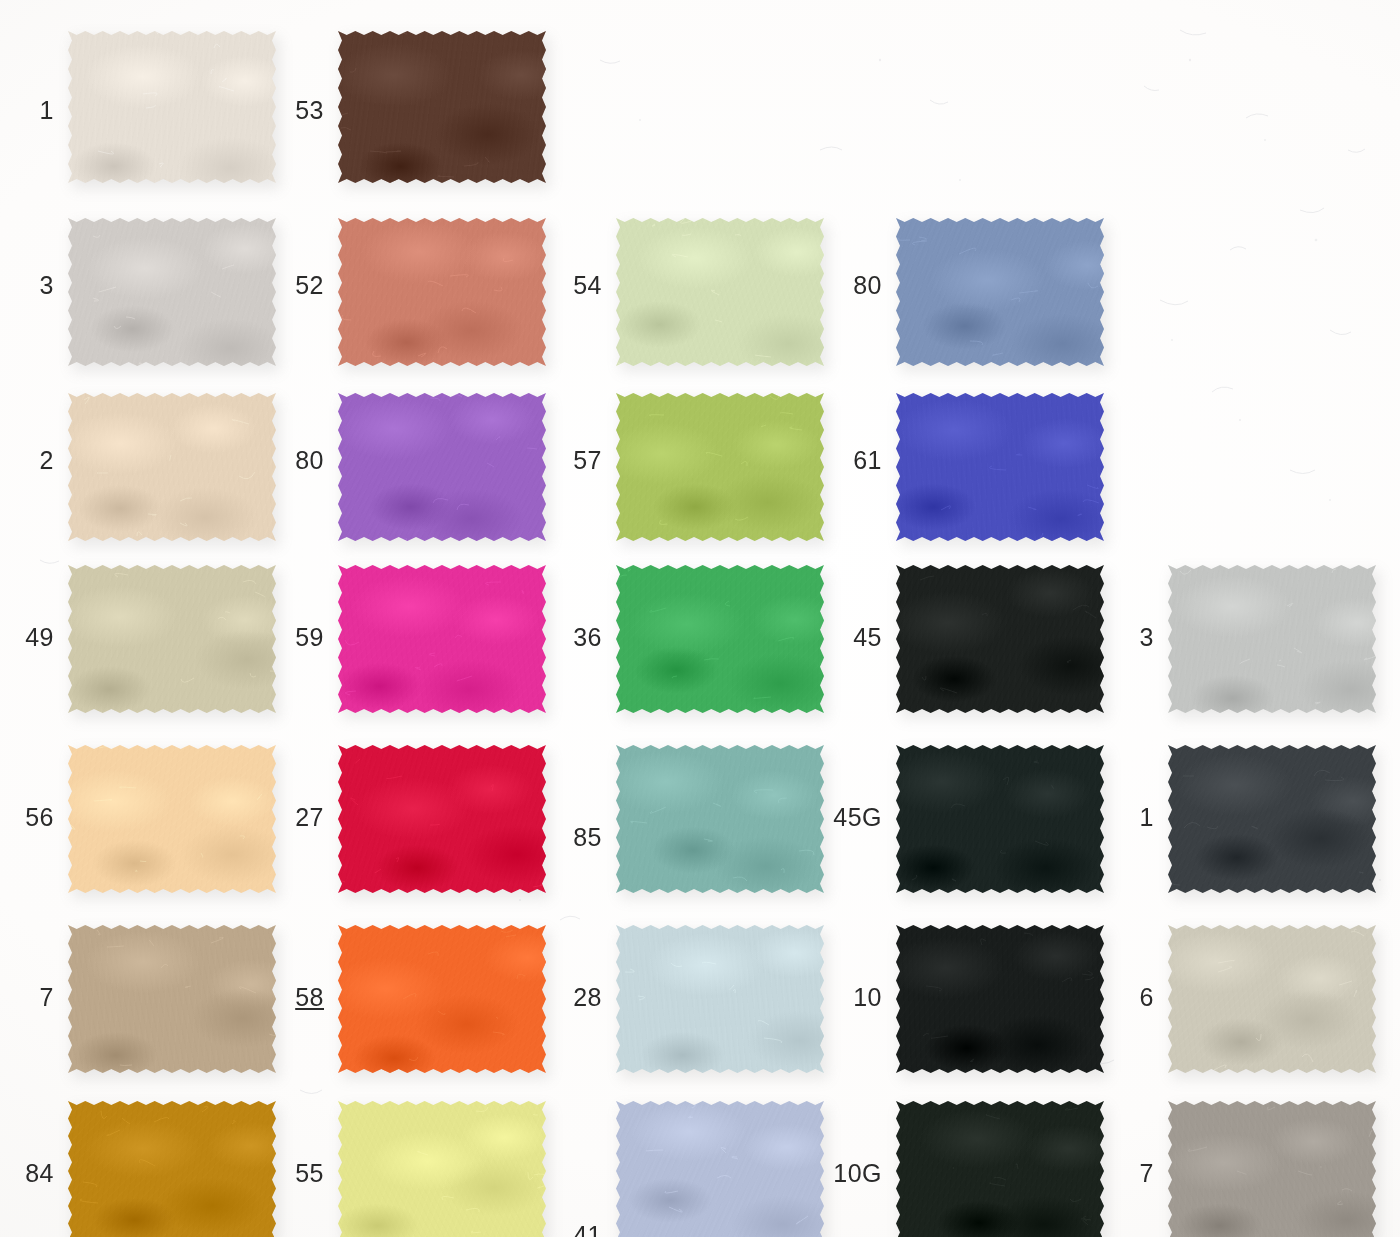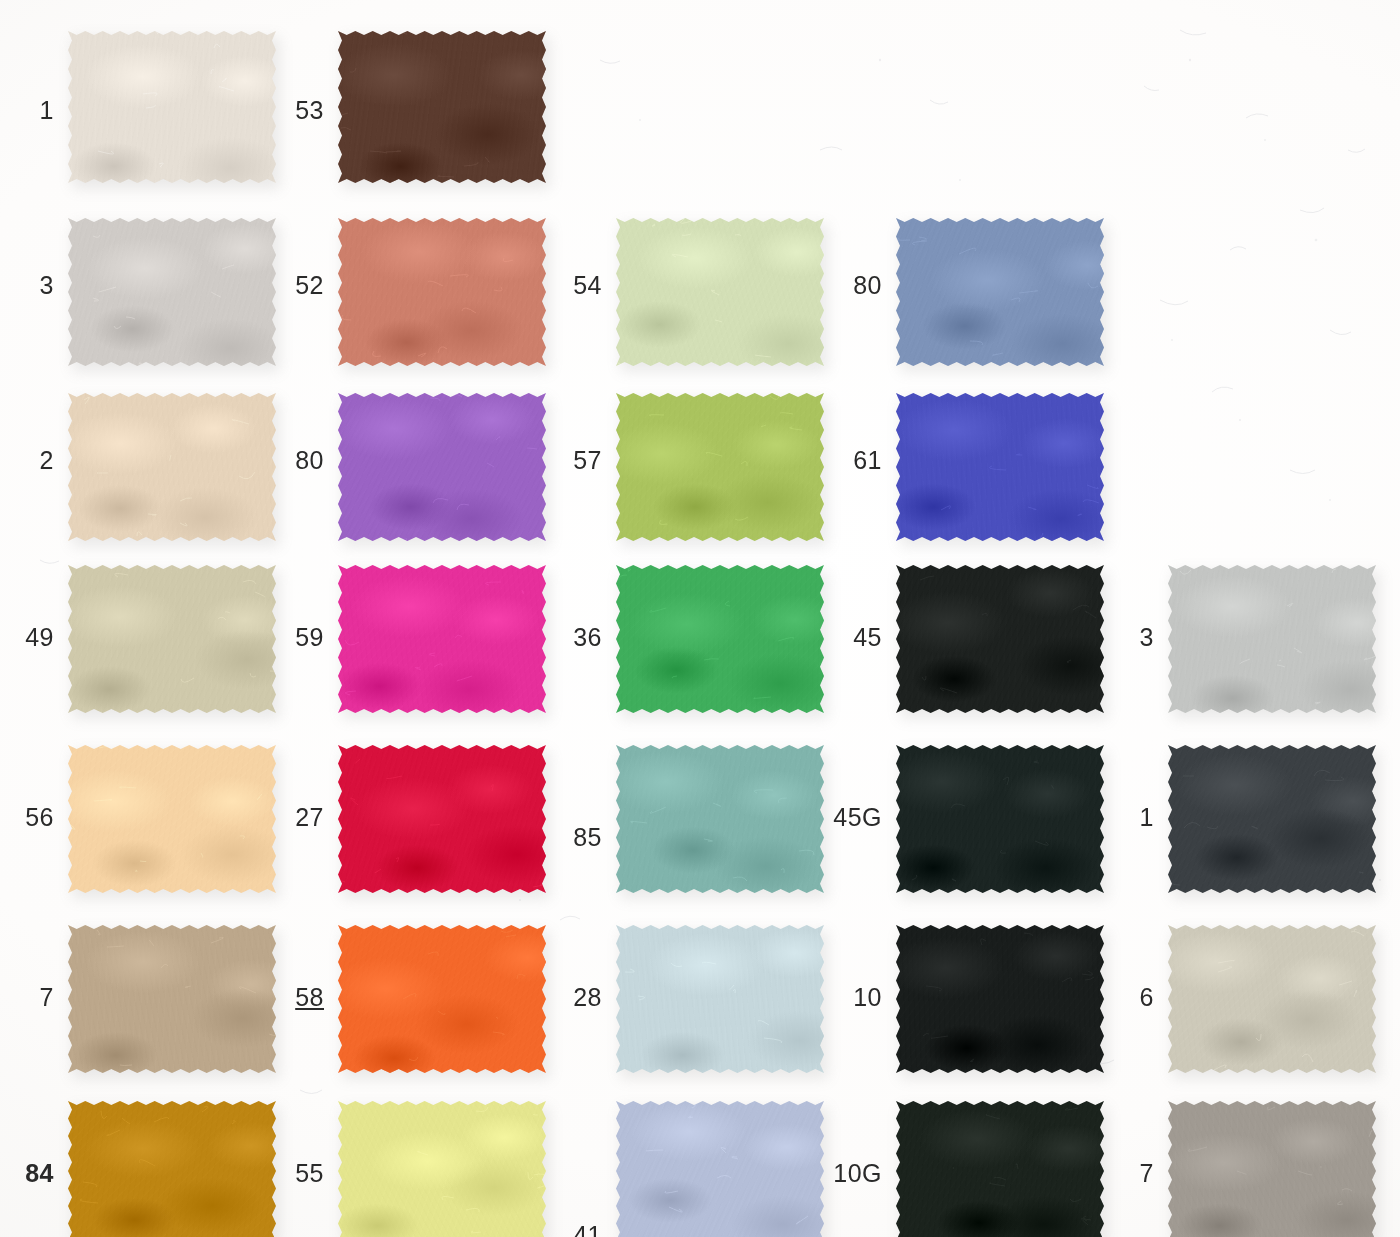--- a/index.html
+++ b/index.html
@@ -320,21 +320,21 @@
         </svg>
       </div>
       <div class="swatch-label" style="left: 1118px; top: 985px; width: 36px;">6</div>
       <div class="swatch-shadow" style="left: 72px; top: 1107px; width: 208px; height: 140px;"></div>
       <div class="swatch" style="left: 68px; top: 1101px; width: 208px; height: 140px; clip-path: polygon(0px 0px, 8.7px 4px, 17.3px 0px, 26px 4px, 34.7px 0px, 43.3px 4px, 52px 0px, 60.7px 4px, 69.3px 0px, 78px 4px, 86.7px 0px, 95.3px 4px, 104px 0px, 112.7px 4px, 121.3px 0px, 130px 4px, 138.7px 0px, 147.3px 4px, 156px 0px, 164.7px 4px, 173.3px 0px, 182px 4px, 190.7px 0px, 199.3px 4px, 208px 0px, 208px 0px, 204px 8.8px, 208px 17.5px, 204px 26.3px, 208px 35px, 204px 43.8px, 208px 52.5px, 204px 61.3px, 208px 70px, 204px 78.8px, 208px 87.5px, 204px 96.3px, 208px 105px, 204px 113.8px, 208px 122.5px, 204px 131.3px, 208px 140px, 208px 140px, 199.3px 136px, 190.7px 140px, 182px 136px, 173.3px 140px, 164.7px 136px, 156px 140px, 147.3px 136px, 138.7px 140px, 130px 136px, 121.3px 140px, 112.7px 136px, 104px 140px, 95.3px 136px, 86.7px 140px, 78px 136px, 69.3px 140px, 60.7px 136px, 52px 140px, 43.3px 136px, 34.7px 140px, 26px 136px, 17.3px 140px, 8.7px 136px, 0px 140px, 0px 140px, 4px 131.3px, 0px 122.5px, 4px 113.8px, 0px 105px, 4px 96.3px, 0px 87.5px, 4px 78.8px, 0px 70px, 4px 61.3px, 0px 52.5px, 4px 43.8px, 0px 35px, 4px 26.3px, 0px 17.5px, 4px 8.8px);">
         <div class="felt" style="background: radial-gradient(40% 30% at 36% 34%, rgb(205, 149, 34) 0%, transparent 70%), radial-gradient(35% 28% at 69% 75%, rgb(173, 117, 2) 0%, transparent 72%), radial-gradient(30% 24% at 88% 32%, rgb(205, 149, 34) 0%, transparent 70%), radial-gradient(28% 22% at 32% 85%, rgb(163, 107, 0) 0%, transparent 72%), repeating-linear-gradient(100deg, rgba(173, 117, 2, 0.133) 0px, transparent 2px, transparent 5px), repeating-linear-gradient(-46deg, rgba(205, 149, 34, 0.133) 0px, transparent 2px, transparent 6px), rgb(189, 133, 18);"></div>
         <svg width="208" height="140" style="position: absolute; inset: 0px; opacity: 0.33;">
           <path d="M54 17 q8 7 8 5 M72 62 q-4 -8 15 3 M14 98 q-8 2 16 4 M101 18 q-1 -4 -15 3 M41 33 q-8 5 11 -4 M136 6 q9 -2 -2 5 M165 20 q5 -1 -1 3 M39 15 q-5 7 -6 -5 M28 86 q5 -3 -13 -5 " stroke="#e5ad3a" stroke-width="1" fill="none"></path>
         </svg>
       </div>
-      <div class="swatch-label" style="left: 10px; top: 1161px; width: 44px; font-weight: bold;">84</div>
+      <div class="swatch-label" style="left: 10px; top: 1161px; width: 44px;">84</div>
       <div class="swatch-shadow" style="left: 342px; top: 1107px; width: 208px; height: 140px;"></div>
       <div class="swatch" style="left: 338px; top: 1101px; width: 208px; height: 140px; clip-path: polygon(0px 0px, 8.7px 4px, 17.3px 0px, 26px 4px, 34.7px 0px, 43.3px 4px, 52px 0px, 60.7px 4px, 69.3px 0px, 78px 4px, 86.7px 0px, 95.3px 4px, 104px 0px, 112.7px 4px, 121.3px 0px, 130px 4px, 138.7px 0px, 147.3px 4px, 156px 0px, 164.7px 4px, 173.3px 0px, 182px 4px, 190.7px 0px, 199.3px 4px, 208px 0px, 208px 0px, 204px 8.8px, 208px 17.5px, 204px 26.3px, 208px 35px, 204px 43.8px, 208px 52.5px, 204px 61.3px, 208px 70px, 204px 78.8px, 208px 87.5px, 204px 96.3px, 208px 105px, 204px 113.8px, 208px 122.5px, 204px 131.3px, 208px 140px, 208px 140px, 199.3px 136px, 190.7px 140px, 182px 136px, 173.3px 140px, 164.7px 136px, 156px 140px, 147.3px 136px, 138.7px 140px, 130px 136px, 121.3px 140px, 112.7px 136px, 104px 140px, 95.3px 136px, 86.7px 140px, 78px 136px, 69.3px 140px, 60.7px 136px, 52px 140px, 43.3px 136px, 34.7px 140px, 26px 136px, 17.3px 140px, 8.7px 136px, 0px 140px, 0px 140px, 4px 131.3px, 0px 122.5px, 4px 113.8px, 0px 105px, 4px 96.3px, 0px 87.5px, 4px 78.8px, 0px 70px, 4px 61.3px, 0px 52.5px, 4px 43.8px, 0px 35px, 4px 26.3px, 0px 17.5px, 4px 8.8px);">
         <div class="felt" style="background: radial-gradient(40% 30% at 43% 43%, rgb(244, 245, 158) 0%, transparent 70%), radial-gradient(35% 28% at 75% 62%, rgb(212, 213, 126) 0%, transparent 72%), radial-gradient(30% 24% at 80% 26%, rgb(244, 245, 158) 0%, transparent 70%), radial-gradient(28% 22% at 19% 89%, rgb(202, 203, 116) 0%, transparent 72%), repeating-linear-gradient(62deg, rgba(212, 213, 126, 0.133) 0px, transparent 2px, transparent 5px), repeating-linear-gradient(-70deg, rgba(244, 245, 158, 0.133) 0px, transparent 2px, transparent 6px), rgb(228, 229, 142);"></div>
         <svg width="208" height="140" style="position: absolute; inset: 0px; opacity: 0.33;">
           <path d="M82 51 q-8 -2 8 3 M135 130 q-7 3 8 1 M196 74 q10 -3 16 3 M200 14 q-6 -0 -4 -1 M105 99 q-5 -6 11 -2 M202 86 q-8 3 7 -2 M195 76 q-5 7 -5 -5 M141 111 q2 -6 -13 -2 M150 6 q-1 6 -12 4 " stroke="#ffffb6" stroke-width="1" fill="none"></path>
         </svg>
       </div>
       <div class="swatch-label" style="left: 288px; top: 1161px; width: 36px;">55</div>
       <div class="swatch-shadow" style="left: 620px; top: 1107px; width: 208px; height: 140px;"></div>
       <div class="swatch" style="left: 616px; top: 1101px; width: 208px; height: 140px; clip-path: polygon(0px 0px, 8.7px 4px, 17.3px 0px, 26px 4px, 34.7px 0px, 43.3px 4px, 52px 0px, 60.7px 4px, 69.3px 0px, 78px 4px, 86.7px 0px, 95.3px 4px, 104px 0px, 112.7px 4px, 121.3px 0px, 130px 4px, 138.7px 0px, 147.3px 4px, 156px 0px, 164.7px 4px, 173.3px 0px, 182px 4px, 190.7px 0px, 199.3px 4px, 208px 0px, 208px 0px, 204px 8.8px, 208px 17.5px, 204px 26.3px, 208px 35px, 204px 43.8px, 208px 52.5px, 204px 61.3px, 208px 70px, 204px 78.8px, 208px 87.5px, 204px 96.3px, 208px 105px, 204px 113.8px, 208px 122.5px, 204px 131.3px, 208px 140px, 208px 140px, 199.3px 136px, 190.7px 140px, 182px 136px, 173.3px 140px, 164.7px 136px, 156px 140px, 147.3px 136px, 138.7px 140px, 130px 136px, 121.3px 140px, 112.7px 136px, 104px 140px, 95.3px 136px, 86.7px 140px, 78px 136px, 69.3px 140px, 60.7px 136px, 52px 140px, 43.3px 136px, 34.7px 140px, 26px 136px, 17.3px 140px, 8.7px 136px, 0px 140px, 0px 140px, 4px 131.3px, 0px 122.5px, 4px 113.8px, 0px 105px, 4px 96.3px, 0px 87.5px, 4px 78.8px, 0px 70px, 4px 61.3px, 0px 52.5px, 4px 43.8px, 0px 35px, 4px 26.3px, 0px 17.5px, 4px 8.8px);">

